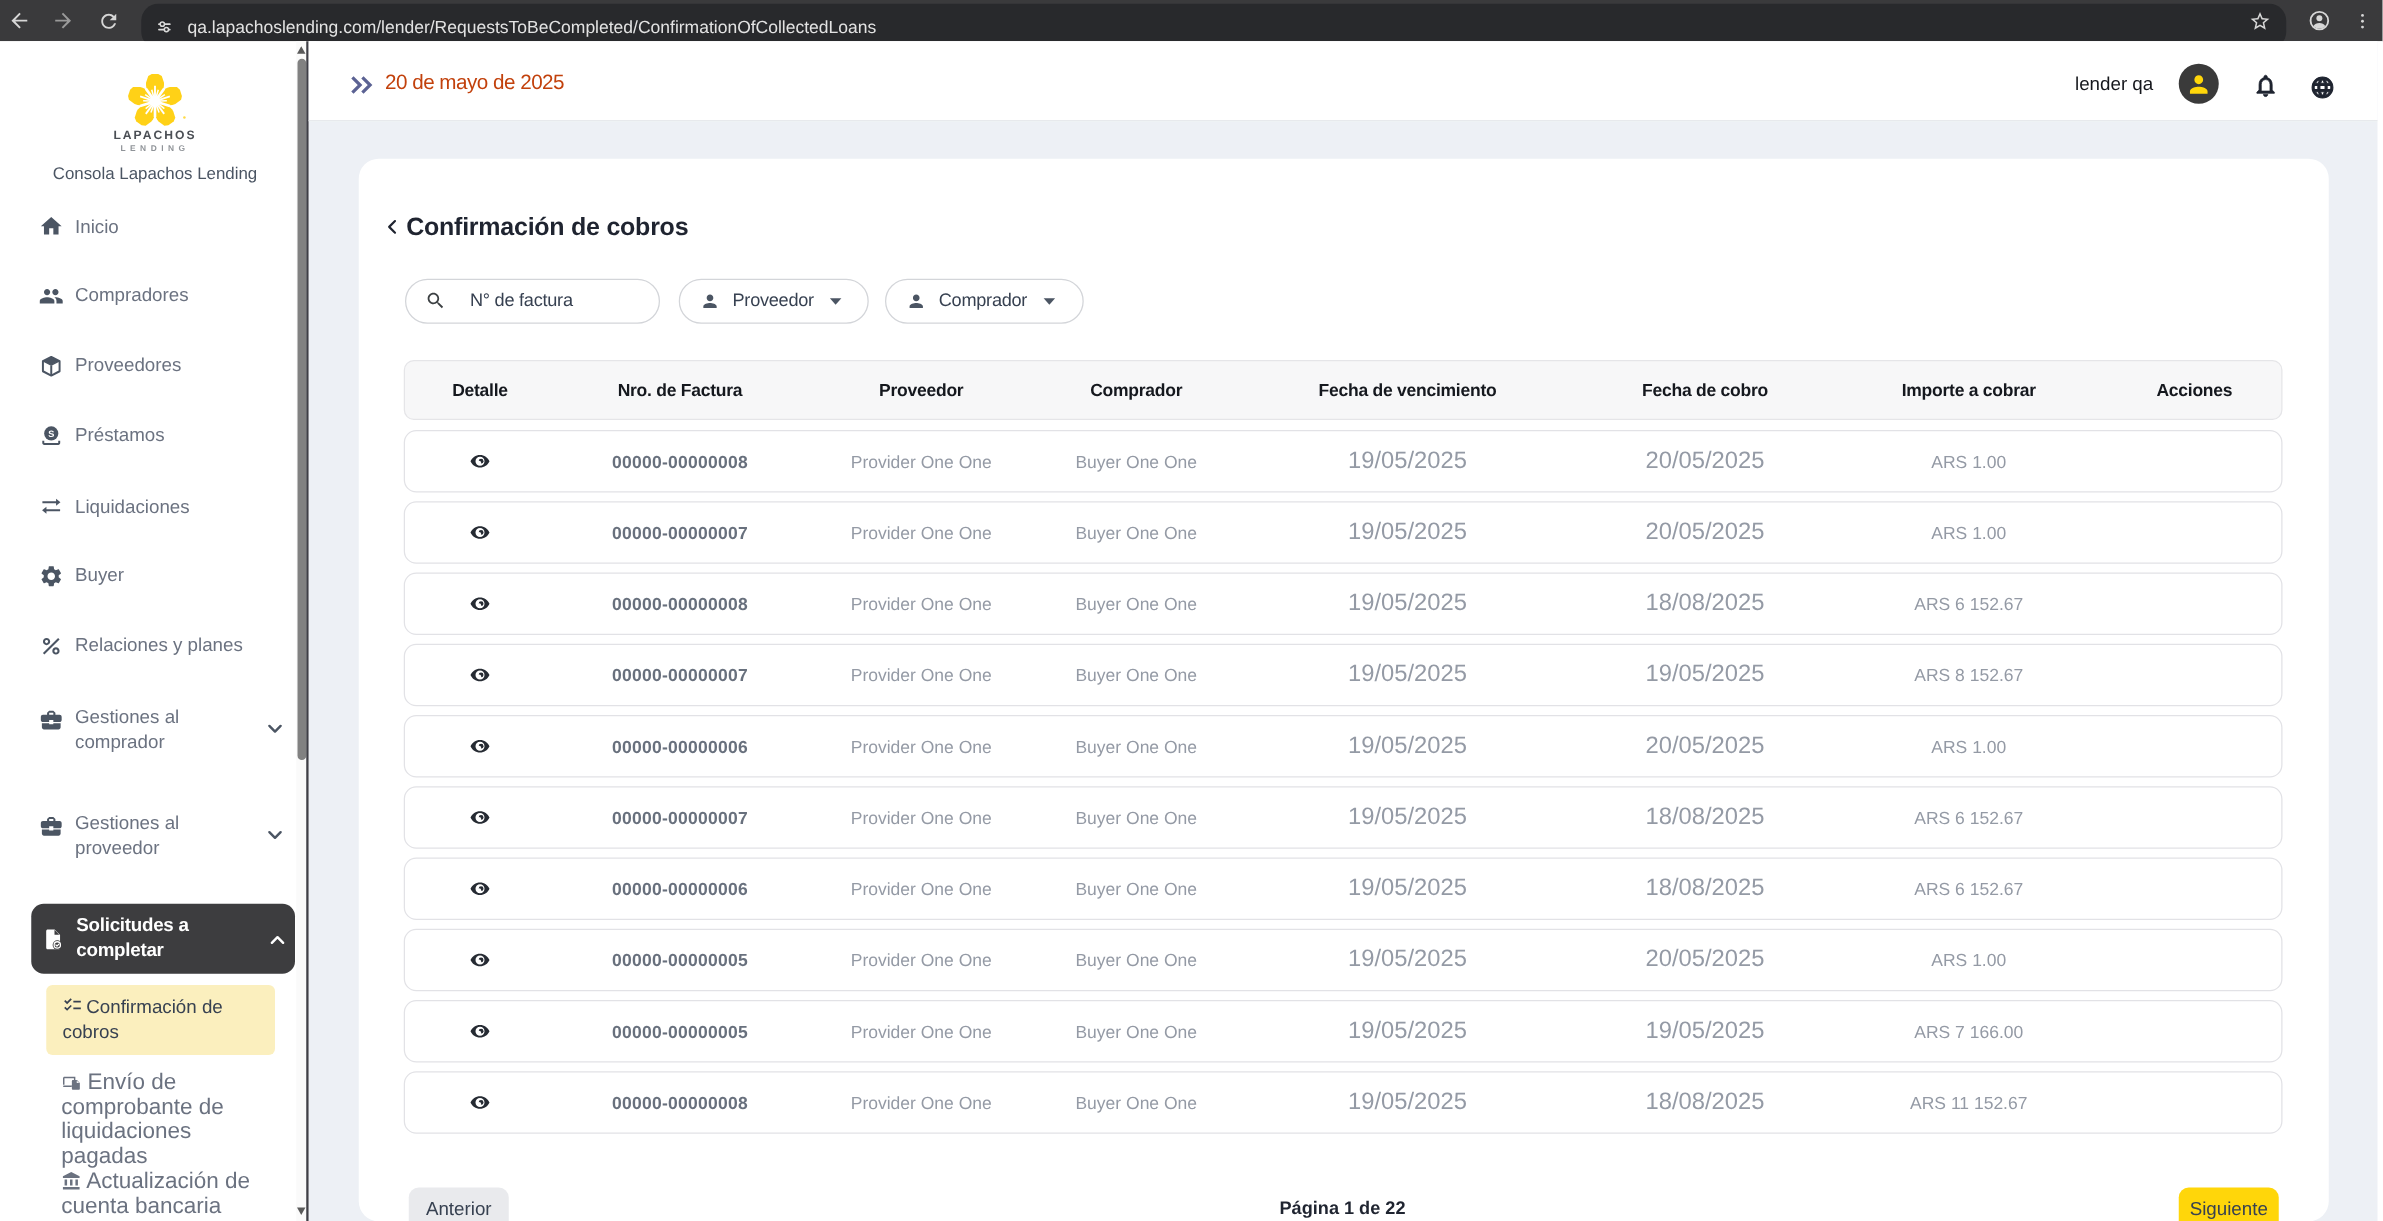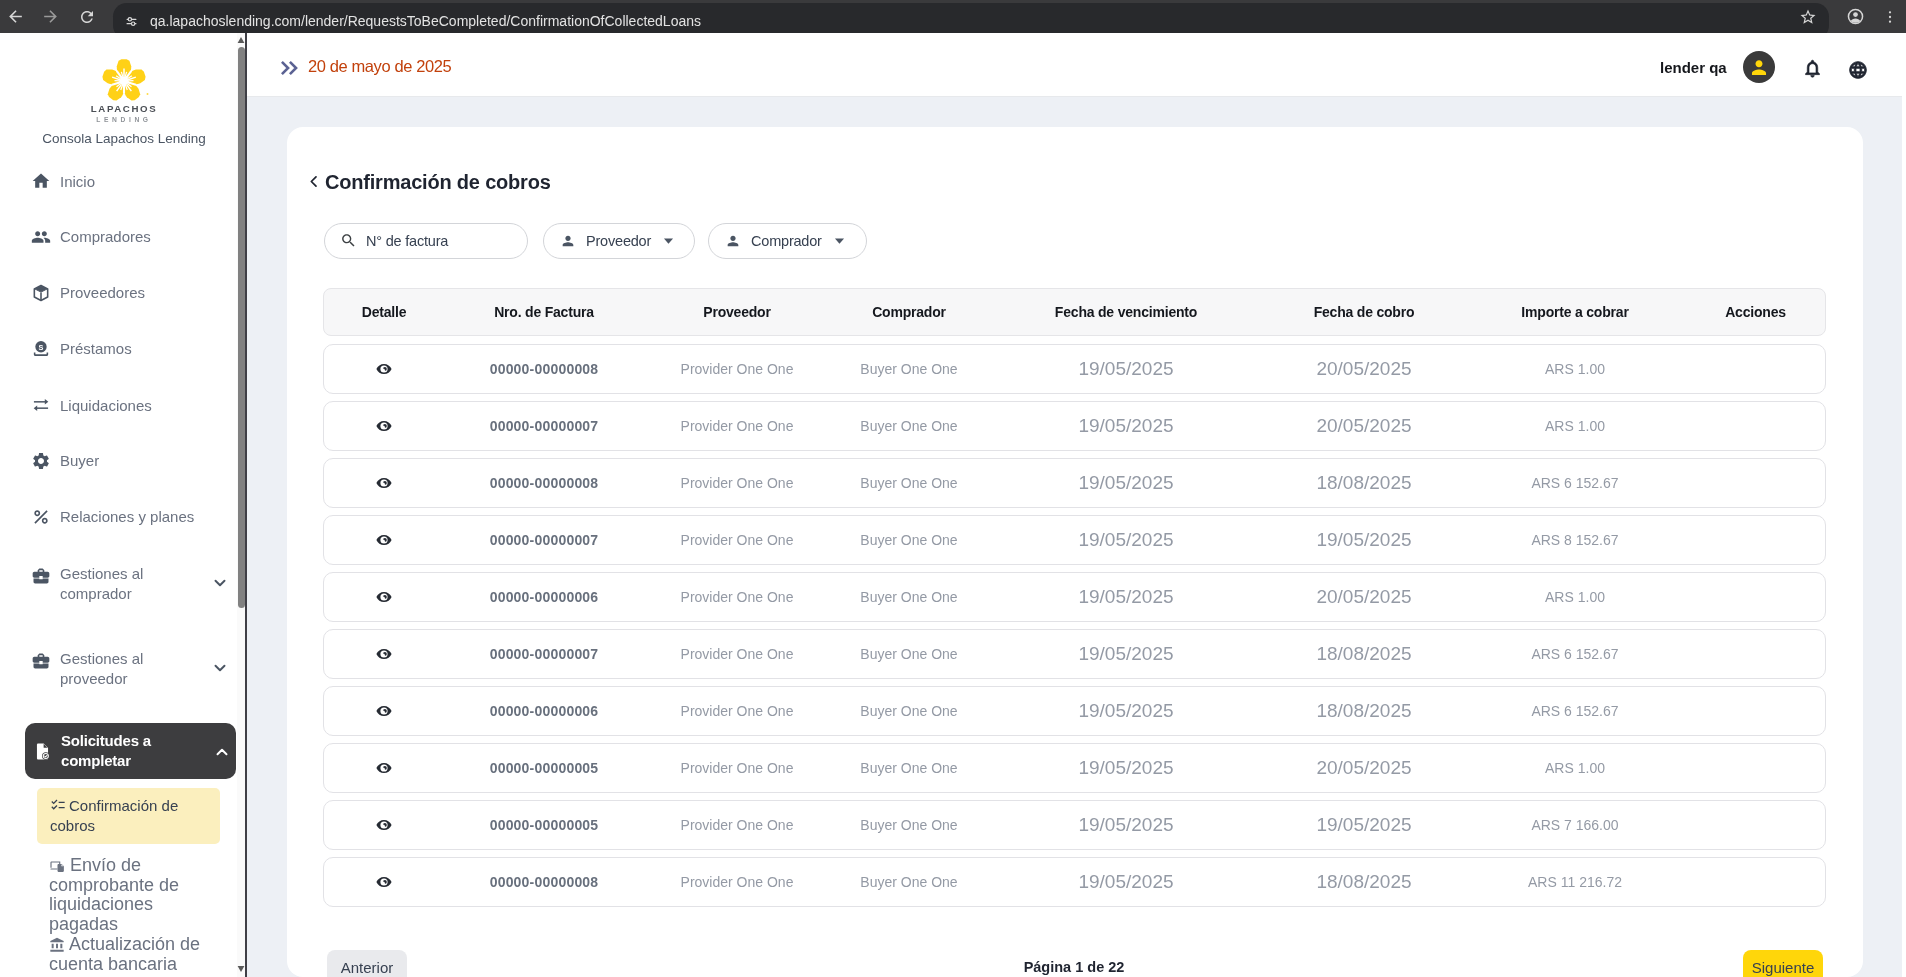--- a/index.html
+++ b/index.html
@@ -32,21 +32,21 @@
 #solbox .lbl{position:absolute;left:36px;top:8px;width:130px;font-size:15px;font-weight:700;line-height:20.5px;letter-spacing:-.2px}
 #solbox svg.ico{position:absolute;left:8px;top:19px}
 #yellowbox{position:absolute;left:21px;top:754.5px;width:183px;height:56px;background:#fbefbe;border-radius:5px;color:#374151;font-size:15px;line-height:20px}
 #yellowbox .inner{position:absolute;left:13px;top:8px;width:160px}
 #yellowbox svg{vertical-align:-2px;margin-right:3px}
 .subitem{position:absolute;color:#6b7280;font-size:18px;line-height:19.5px}
 .subitem svg{vertical-align:-2.5px;margin-right:4px}
 
 #hdr{position:absolute;left:0;top:0;width:1655px;height:64px;background:#fff;border-bottom:1px solid #e7e9ec}
 #hdate{position:absolute;left:61px;top:24px;font-size:16.5px;letter-spacing:-.4px;color:#c2410c}
-#husr{position:absolute;left:1413px;top:26px;font-size:15px;color:#15171c;font-weight:700}
+#husr{position:absolute;left:1413px;top:26px;font-size:15px;color:#15171c;font-weight:400}
 #havatar{position:absolute;left:1496px;top:18px;width:32px;height:32px;border-radius:50%;background:#3a3a3a;overflow:hidden}
 
 #panel{position:absolute;left:40px;top:94px;width:1576px;height:850px;background:#fff;border-radius:16px}
 #ptitle{position:absolute;left:78px;top:138px;font-size:20px;font-weight:700;color:#1f2430;letter-spacing:-.2px}
 .pill{position:absolute;top:189.5px;height:36px;border:1px solid #d3d5d9;border-radius:18px;background:#fff;display:flex;align-items:center}
 #pill-search{left:77px;width:204px}
 #pill-prov{left:296px;width:152px}
 #pill-comp{left:461px;width:159px}
 .pill .ptxt{font-size:14.5px;color:#374151;letter-spacing:-.2px}
 .plho{color:#b3b6bb}
@@ -296,21 +296,21 @@
   </div>
   <div id="panel"></div>
   <svg style="position:absolute;left:59px;top:140px" width="16" height="17" viewBox="0 0 24 24">
         <path fill="none" stroke="#1f2430" stroke-width="2.6" stroke-linecap="round" stroke-linejoin="round" d="M15 5l-7 7 7 7"></path>
       </svg>
   <div id="ptitle">Confirmación de cobros</div>
   <div class="pill" id="pill-search">
         <svg style="margin-left:15px" width="17" height="17" viewBox="0 0 24 24">
           <path fill="#3c4043" d="M15.5 14h-.79l-.28-.27C15.41 12.59 16 11.11 16 9.5 16 5.91 13.09 3 9.5 3S3 5.91 3 9.5 5.91 16 9.5 16c1.61 0 3.09-.59 4.23-1.57l.27.28v.79l5 4.99L20.49 19l-4.99-5zm-6 0C7.01 14 5 11.99 5 9.5S7.01 5 9.5 5 14 7.01 14 9.5 11.99 14 9.5 14z"></path>
         </svg>
-        <span class="ptxt plho" style="margin-left:9px">N° de factura</span>
+        <span class="ptxt plho" style="margin-left:19px">N° de factura</span>
       </div>
   <div class="pill" id="pill-prov">
         <svg style="margin-left:16px" width="16" height="16" viewBox="0 0 24 24">
           <path fill="#4b5563" d="M12 12c2.21 0 4-1.79 4-4s-1.79-4-4-4-4 1.79-4 4 1.79 4 4 4zm0 2c-2.67 0-8 1.34-8 4v2h16v-2c0-2.66-5.33-4-8-4z"></path>
         </svg>
         <span class="ptxt" style="margin-left:10px">Proveedor</span>
         <svg style="margin-left:12px" width="11" height="8" viewBox="0 0 12 8">
           <path fill="#4b5563" d="M1 1.3h10L6 7z"></path>
         </svg>
       </div>
@@ -463,20 +463,20 @@
         <div class="c c0"><svg width="16" height="16" viewBox="0 0 24 24">
             <path fill="#262b33" fill-rule="evenodd" d="M12 4.4c-5.1 0-9.5 3.1-11.4 7.6 1.9 4.5 6.3 7.6 11.4 7.6s9.5-3.1 11.4-7.6C21.5 7.5 17.1 4.4 12 4.4zm0 13a5.4 5.4 0 1 1 0-10.8 5.4 5.4 0 0 1 0 10.8z"></path>
             <circle cx="13.3" cy="11.9" r="2.9" fill="#262b33"></circle>
             <circle cx="10.9" cy="13.9" r="2.5" fill="#fff"></circle>
           </svg></div>
         <div class="c c1">00000-00000008</div>
         <div class="c c2">Provider One One</div>
         <div class="c c3">Buyer One One</div>
         <div class="c c4">19/05/2025</div>
         <div class="c c5">18/08/2025</div>
-        <div class="c c6">ARS 11 216.72</div>
+        <div class="c c6">ARS 11 152.67</div>
         <div class="c c7"></div>
       </div>
   <div class="pgbtn" id="btn-ant">Anterior</div>
   <div class="pgbtn" id="btn-sig">Siguiente</div>
   <div id="pginfo">Página 1 de 22</div>
 
 </div>
   </div>
 </body></html>

